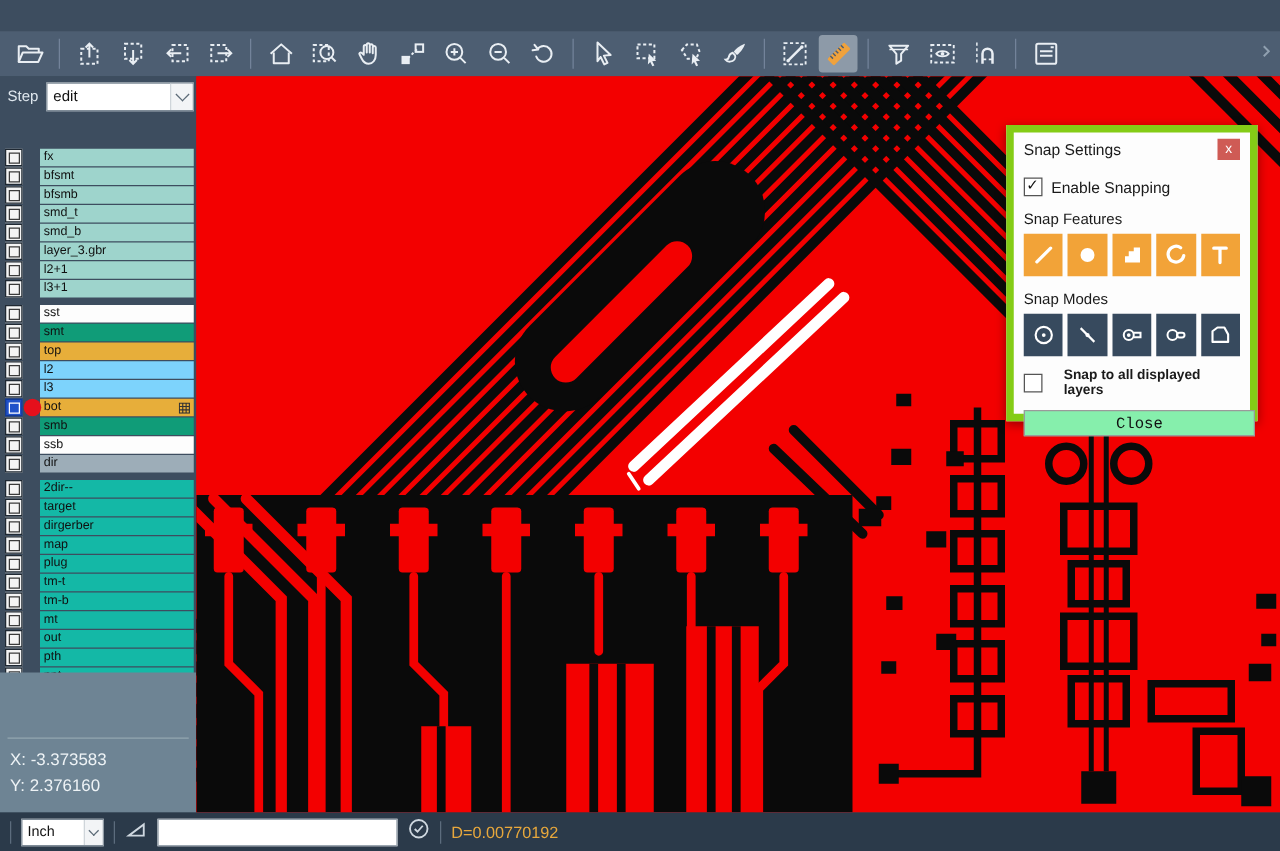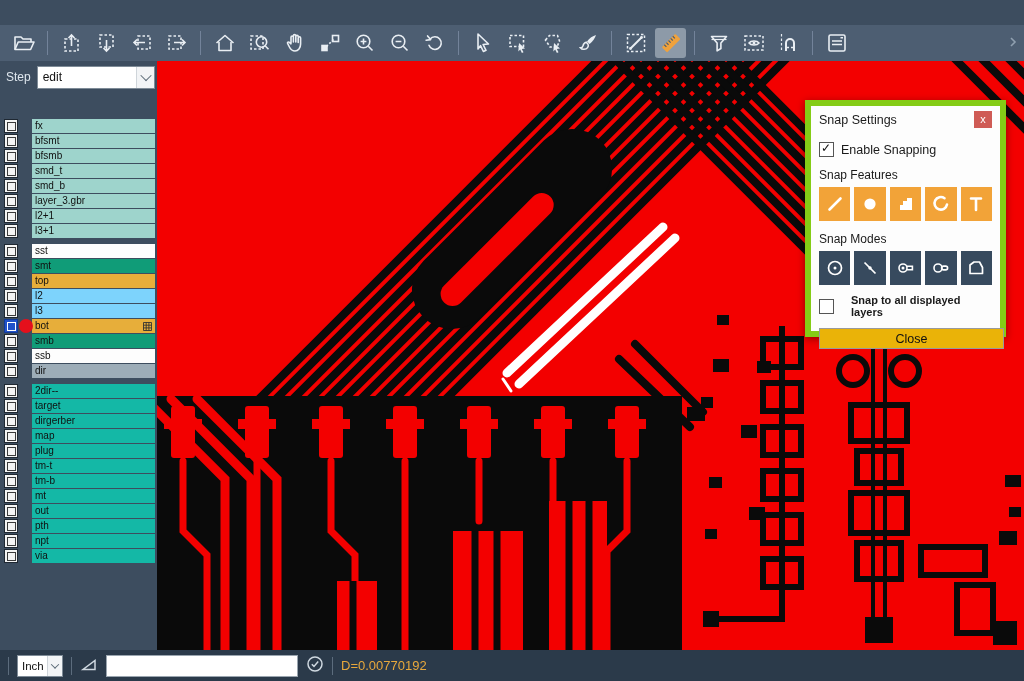--- a/index.html
+++ b/index.html
@@ -67,28 +67,28 @@
   .dcb{position:relative;width:13px;height:13px;background:#fff;border:1px solid #555;flex:0 0 auto;}
   .dcb.checked::after{content:"\2713";position:absolute;left:1px;top:-2px;font-size:12px;color:#111;}
   .dlbl{font-size:12.5px;color:#1a1a1a;margin-left:7px;}
   .dlbl.small{font-size:11px;margin-left:17px;font-weight:bold;}
   .dsec{font-size:12px;color:#1a1a1a;margin:11px 0 5px 0;}
   .dbtn-row{display:flex;gap:4px;}
   .fbtn,.mbtn{width:34px;height:34px;border:none;display:flex;align-items:center;justify-content:center;
               padding:0;cursor:pointer;}
   .fbtn{background:#f2a338;}
   .mbtn{background:#374a5e;}
-  .dlg-close-btn{display:block;width:185px;height:21px;margin:10px auto 0 auto;background:#eab308;
-                 border:1px solid #9a9a9a;font-size:12.5px;color:#111;font-family:Liberation Sans, sans-serif;cursor:pointer;}
+  .dlg-close-btn{display:block;width:185px;height:21px;margin:10px auto 0 auto;background:#86efac;
+                 border:1px solid #9a9a9a;font-size:12.5px;color:#111;font-family:Liberation Mono, monospace;cursor:pointer;}
 
   
   .statusbar{position:absolute;left:0;top:650px;width:1024px;height:31px;background:#2b3a4a;
              display:flex;align-items:center;}
   .ssep{width:1px;height:18px;background:#5c6c7d;margin:0 8px;flex:0 0 auto;}
-  .unit-select{width:46px;height:22px;background:#fff;border:1px solid #7e8b97;display:flex;
+  .unit-select{width:66px;height:22px;background:#fff;border:1px solid #7e8b97;display:flex;
                align-items:center;justify-content:space-between;padding-left:4px;box-sizing:border-box;}
   .unit-select .val{font-size:11.5px;color:#111;}
   .unit-select .chev{width:14px;height:100%;background:#f2f4f6;border-left:1px solid #cfd5da;
                      display:flex;align-items:center;justify-content:center;}
   .unit-select .chev i{width:5px;height:5px;}
   .cmd-input{width:192px;height:22px;border:1px solid #9aa5af;background:#fff;margin:0 8px 0 8px;
              font-family:inherit;font-size:12px;padding:0 4px;box-sizing:border-box;}
   .dist{color:#e8a83c;font-size:13px;}
 </style>
 </head>
@@ -386,20 +386,25 @@
             <span class="cb"></span>
             <span class="bar c-cyan">npt</span>
           </div>
         <div class="lrow">
             <span class="cb"></span>
             <span class="bar c-cyan">via</span>
           </div>
       </div>
     </div>
 
+    <div class="coord-panel">
+      <div class="coord-divider"></div>
+      <div class="coord-line">X: -3.373583</div>
+      <div class="coord-line">Y: 2.376160</div>
+    </div>
   </div>
 
   <div class="canvas">
     <svg width="867" height="589" viewBox="0 0 867 589">
       <rect width="867" height="589" fill="#f30000"></rect>
 
       <path d="M-130 570 L445 -5 M-113 570 L462 -5 M-96 570 L479 -5 M-79 570 L496 -5 M-62 570 L513 -5 M-45 570 L530 -5 M-28 570 L547 -5 M-11 570 L564 -5 M6 570 L581 -5 M23 570 L598 -5 M40 570 L615 -5 M57 570 L632 -5" stroke="#0a0a0a" stroke-width="8" fill="none" stroke-linecap="round"></path>
 
       <path d="M455 -5 L715 255 M472 -5 L732 255 M489 -5 L749 255 M506 -5 L766 255 M523 -5 L783 255 M540 -5 L800 255 M557 -5 L817 255 M574 -5 L834 255 M795 -5 L870 70 M822 -5 L874 47 M849 -5 L879 25" stroke="#0a0a0a" stroke-width="8" fill="none" stroke-linecap="round"></path>
 

